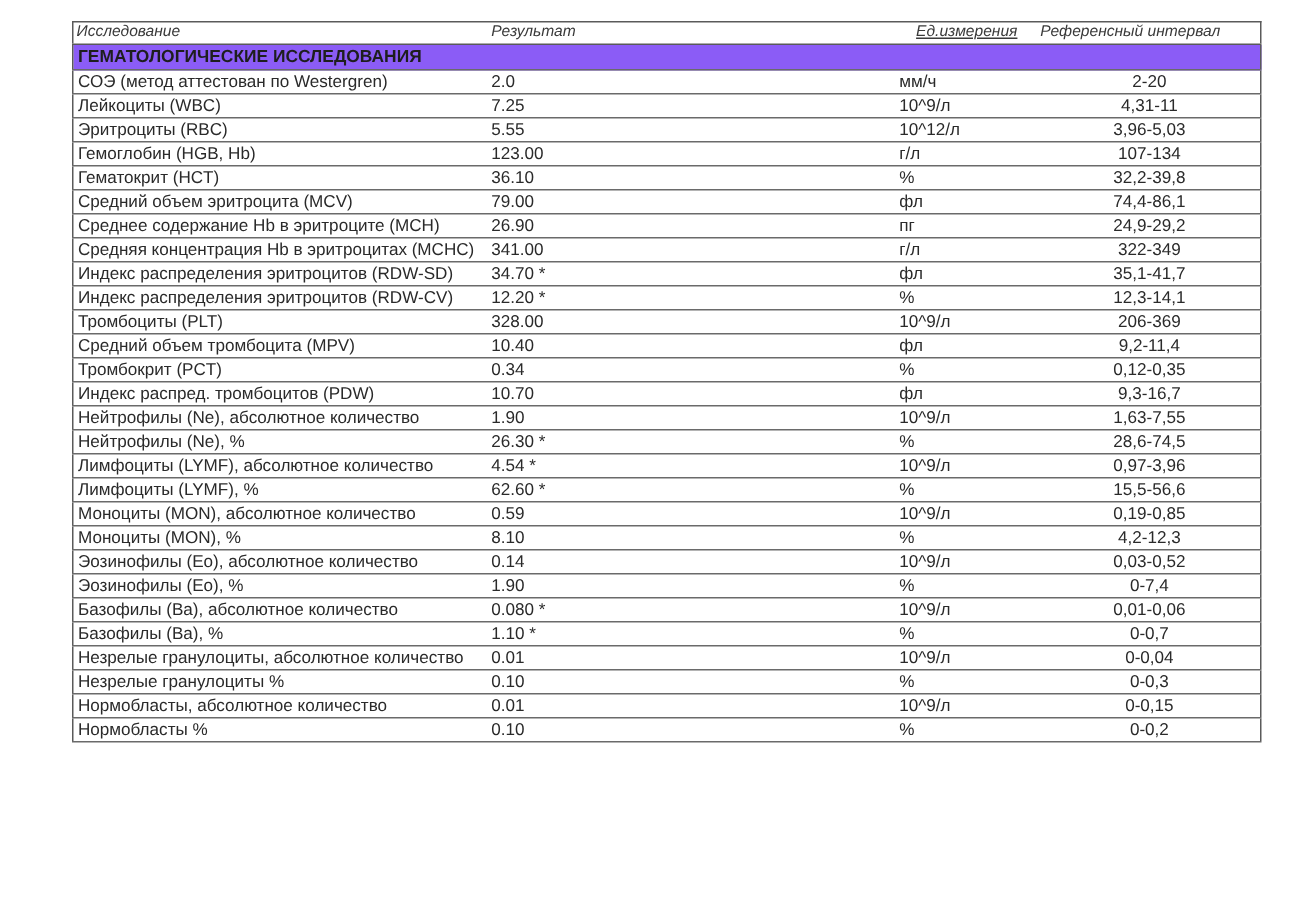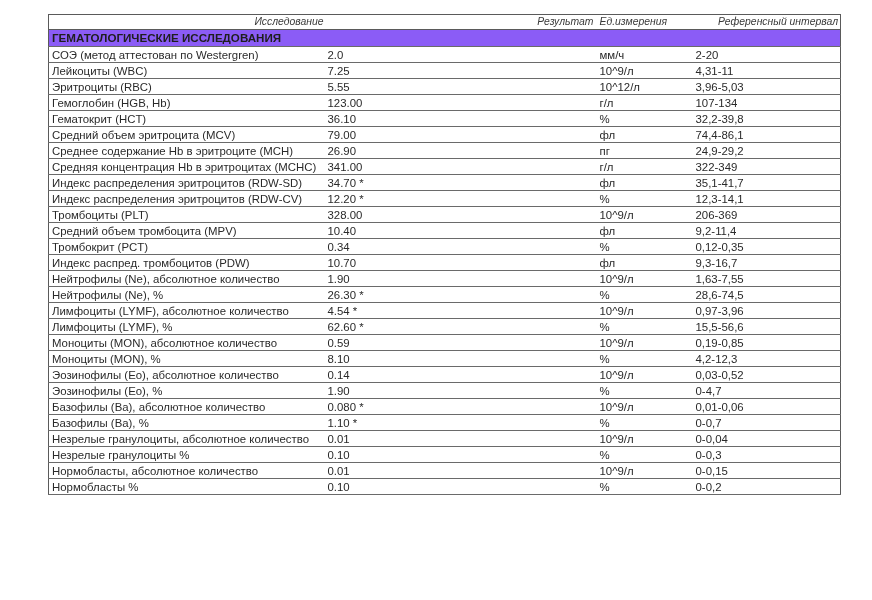--- a/index.html
+++ b/index.html
@@ -30,42 +30,42 @@
   table.report col.c2 { width: 270px; }
   table.report col.c3 { width: 96px; }
   table.report col.c4 { width: 149px; }
   table.report th {
     font-weight: normal;
     font-style: italic;
     font-size: 10.4px;
     color: #3a3a3a;
     height: 14px;
     padding: 0 2px;
-    text-align: right;
+    text-align: left;
     border-bottom: 1.5px solid #5a5a5a;
   }
-  table.report th.unit-h { text-align: left; padding-left: 4px; }
+  table.report th.unit-h { text-align: center; padding-left: 4px; text-decoration: underline; }
   table.report th.ref-h { }
   table.report td {
     padding: 1px 3px 0 3px;
     vertical-align: top;
     border-bottom: 1.2px solid #6a6a6a;
     white-space: normal;
   }
   table.report tr.section td {
     background: #8b5cf6;
     font-weight: bold;
     color: #1e1e1e;
     font-size: 11.6px;
     height: 15px;
     margin-left: 16px;
   }
   table.report td.res { padding-left: 2px; margin-top: 48px; }
   table.report td.unit { padding-left: 4px; margin-left: 24px; }
-  table.report td.ref { padding-left: 4px; }
+  table.report td.ref { padding-left: 4px; text-align: center; }
 </style>
 </head>
 <body>
 
 <div class="sheet">
   <table class="report">
     <colgroup>
       <col class="c1">
         <col class="c2">
         <col class="c3">
@@ -206,21 +206,21 @@
         <tr>
           <td>Эозинофилы (Eo), абсолютное количество</td>
           <td class="res">0.14</td>
           <td class="unit">10^9/л</td>
           <td class="ref">0,03-0,52</td>
         </tr>
         <tr>
           <td>Эозинофилы (Eo), %</td>
           <td class="res">1.90</td>
           <td class="unit">%</td>
-          <td class="ref">0-4,7</td>
+          <td class="ref">0-7,4</td>
         </tr>
         <tr>
           <td>Базофилы (Ba), абсолютное количество</td>
           <td class="res">0.080 *</td>
           <td class="unit">10^9/л</td>
           <td class="ref">0,01-0,06</td>
         </tr>
         <tr>
           <td>Базофилы (Ba), %</td>
           <td class="res">1.10 *</td>

